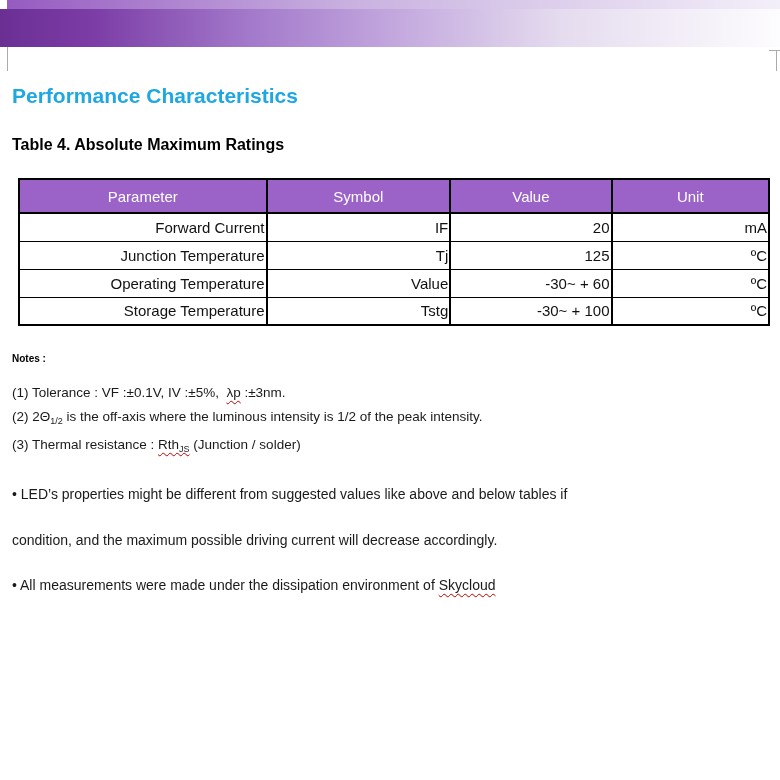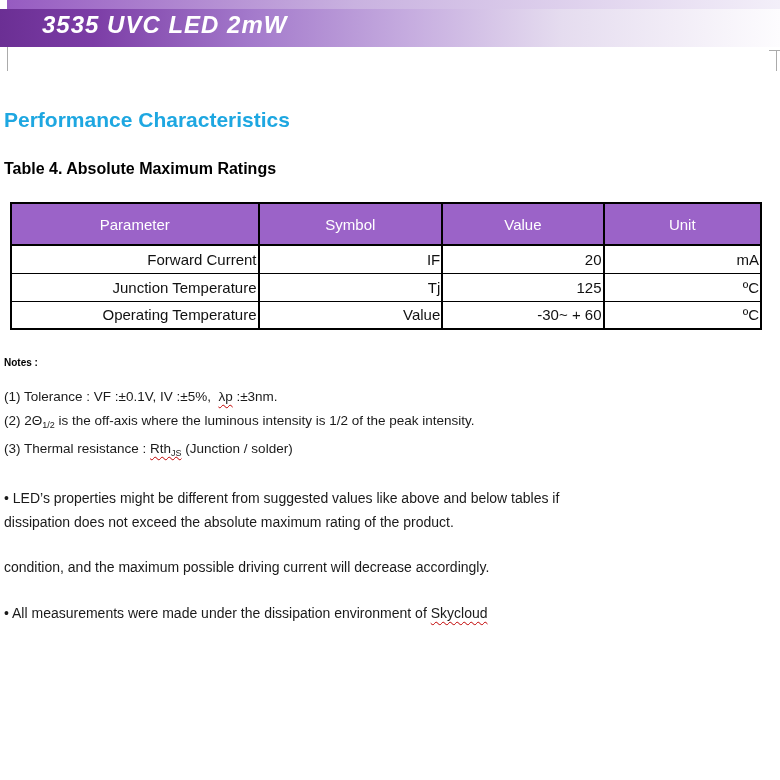--- a/index.html
+++ b/index.html
@@ -37,21 +37,21 @@
     letter-spacing: 1px; color: #ffffff;
   }
 
   
   .frame-line { position: absolute; background: #ababab; }
   .frame-left-v  { left: 7px;  top: 47px; width: 1px;  height: 24px; }
   .frame-right-v { left: 776px; top: 50px; width: 1px; height: 21px; }
   .frame-right-h { left: 769px; top: 50px; width: 11px; height: 1px; }
 
   
-  .content { position: absolute; left: 0; top: 47px; width: 780px; padding-left: 4px; margin-top: 24px; }
+  .content { position: absolute; left: 0; top: 47px; width: 780px; padding-left: 12px; }
 
   .section-title {
     margin: 34px 0 0 0;
     font-size: 21px; line-height: 29px; font-weight: bold;
     color: #1ea7e1;
   }
   .table-caption {
     margin-top: 26px;
     font-size: 16px; line-height: 18px; font-weight: bold;
     color: #000000;
@@ -63,21 +63,21 @@
     width: 752px;
     border-collapse: collapse;
     border: 2px solid #000;
     table-layout: fixed;
   }
   table.ratings col.c1 { width: 33%; }
   table.ratings col.c2 { width: 24.5%; }
   table.ratings col.c3 { width: 21.5%; }
   table.ratings col.c4 { width: 21%; }
   table.ratings th {
-    height: 42px;
+    height: 34px;
     background: #9b63c8;
     color: #ffffff;
     font-weight: normal;
     font-size: 15px;
     border: 1px solid #000;
     border-left-width: 2px; border-right-width: 2px;
     border-bottom-width: 2px;
     text-align: center;
   }
   table.ratings td {
@@ -112,21 +112,20 @@
   
   .para { margin-top: 22px; }
   .para-line { font-size: 14px; line-height: 23.5px; color: #1a1a1a; }
 </style>
 </head>
 <body>
 
 <div class="banner">
   <div class="banner-topstrip"></div>
   <div class="banner-notch"></div>
-  <div class="banner-title">3535 UVC LED 2mW</div>
 </div>
 
 <div class="frame-line frame-left-v"></div>
 <div class="frame-line frame-right-v"></div>
 <div class="frame-line frame-right-h"></div>
 
 <div class="content">
 
   <div class="section-title">Performance Characteristics</div>
 
@@ -159,40 +158,45 @@
         <td>Tj</td>
         <td>125</td>
         <td>ºC</td>
       </tr>
       <tr>
         <td>Operating Temperature</td>
         <td>Value</td>
         <td>-30~ + 60</td>
         <td>ºC</td>
       </tr>
+      <tr>
+        <td>Storage Temperature</td>
+        <td>Tstg</td>
+        <td>-30~ + 100</td>
+        <td>ºC</td>
+      </tr>
     </tbody>
   </table>
 
   <div class="notes-label">Notes :</div>
 
   <div class="note-line note-first">
     <span>(1) Tolerance : VF :±0.1V, IV :±5%,&nbsp; </span><span class="wavy">λp</span><span> :±3nm.</span>
   </div>
 
   <div class="note-line">
     <span>(2) 2Θ</span><span class="sub">1/2</span><span> is the off-axis where the luminous intensity is 1/2 of the peak intensity.</span>
   </div>
 
   <div class="note-line">
     <span>(3) Thermal resistance : </span><span class="wavy"><span>Rth</span><span class="sub">JS</span></span><span> (Junction / solder)</span>
   </div>
 
   <div class="para">
     <div class="para-line">•  LED’s properties might be different from suggested values like above and below tables if</div>
-    <div class="para-line">dissipation does not exceed the absolute maximum rating of the product.</div>
   </div>
 
   <div class="para">
     <div class="para-line">condition, and the maximum possible driving current will decrease accordingly.</div>
   </div>
 
   <div class="para">
     <div class="para-line">
       <span>•  All measurements were made under the dissipation environment of </span><span class="wavy">Skycloud</span>
     </div>

